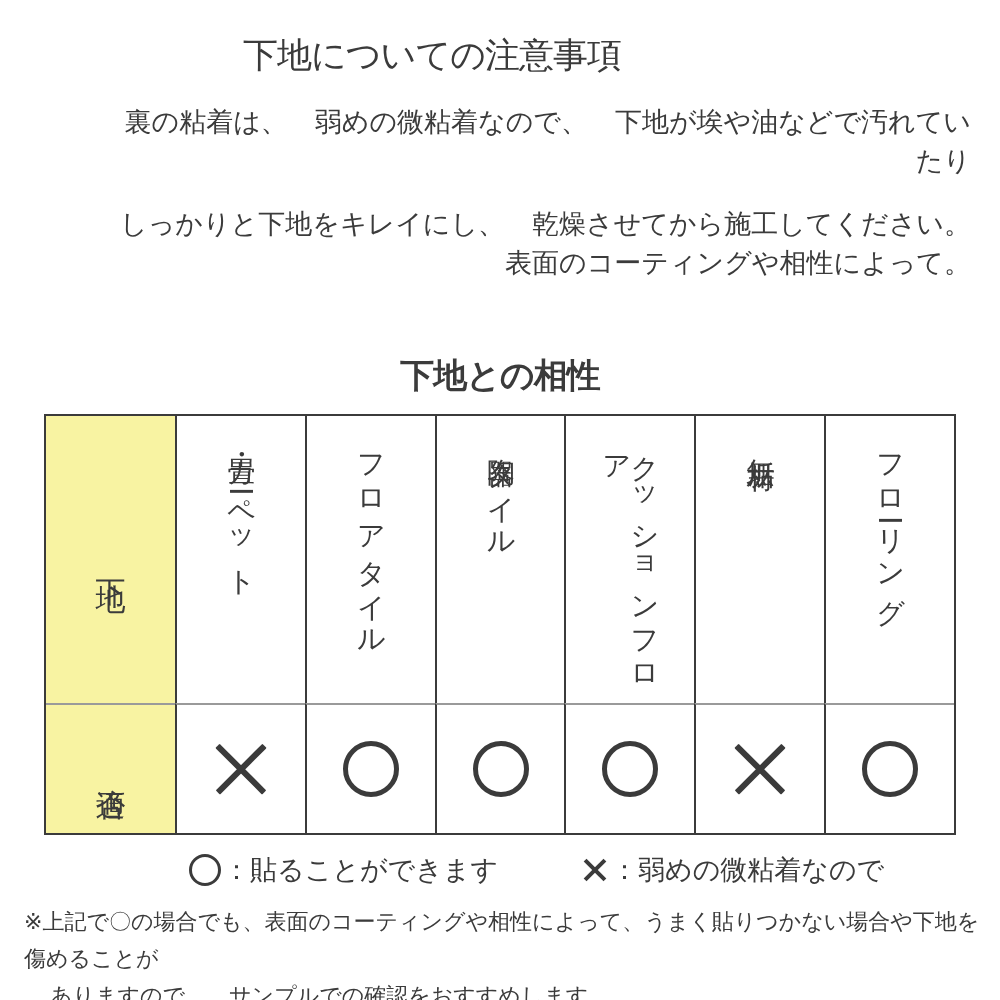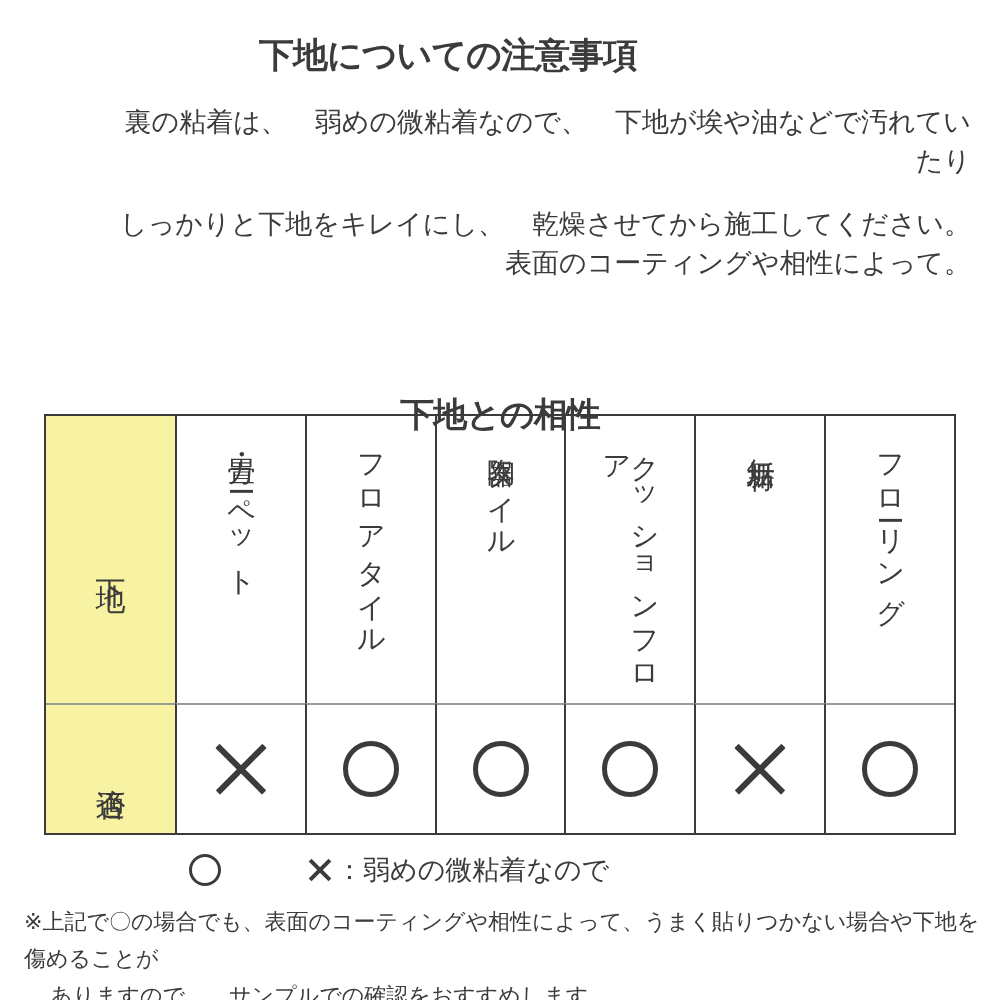--- a/index.html
+++ b/index.html
@@ -9,30 +9,30 @@
   }
   html,body{margin:0;padding:0;}
   body{
     width:1000px;height:1000px;position:relative;background:#ffffff;
     font-family:"Liberation Sans","DejaVu Sans",sans-serif;
     color:var(--ink);
     overflow:hidden;
   }
   .page-title{
     position:absolute;top:32px;left:0;width:864px;
-    text-align:center;font-size:35px;font-weight:700;letter-spacing:-1px;margin-left:16px;
+    text-align:center;font-size:35px;font-weight:400;letter-spacing:-1px;
   }
   .intro{
     position:absolute;top:103px;left:111px;width:860px;
     font-size:27px;line-height:39px;font-weight:500;text-align:right;
   }
   .intro-line.gap-before{margin-top:24px;}
   .section-title{
     position:absolute;top:353px;left:0;width:1000px;
-    text-align:center;font-size:34px;font-weight:800;letter-spacing:-1px;margin-top:39px;
+    text-align:center;font-size:34px;font-weight:800;letter-spacing:-1px;
   }
   .compat-table{
     position:absolute;top:414px;left:44px;width:912px;height:421px;
     box-sizing:border-box;border:2px solid var(--ink);
     display:grid;
     grid-template-columns:129px repeat(6,1fr);
     grid-template-rows:287px 1fr;
   }
   .cell{
     display:flex;align-items:center;justify-content:center;
@@ -140,20 +140,21 @@
       </div>
     </div>
     <div class="cell row2">
       <div class="mark-o"></div>
     </div>
   </div>
 
 <div class="legend">
     <div class="legend-item">
       <div class="sym-o"></div>
+      <span>：貼ることができます</span>
     </div>
     <div class="legend-item">
       <div class="sym-x">
         <div class="bar b1"></div>
         <div class="bar b2"></div>
       </div>
       <span>：弱めの微粘着なので</span>
     </div>
   </div>
 

